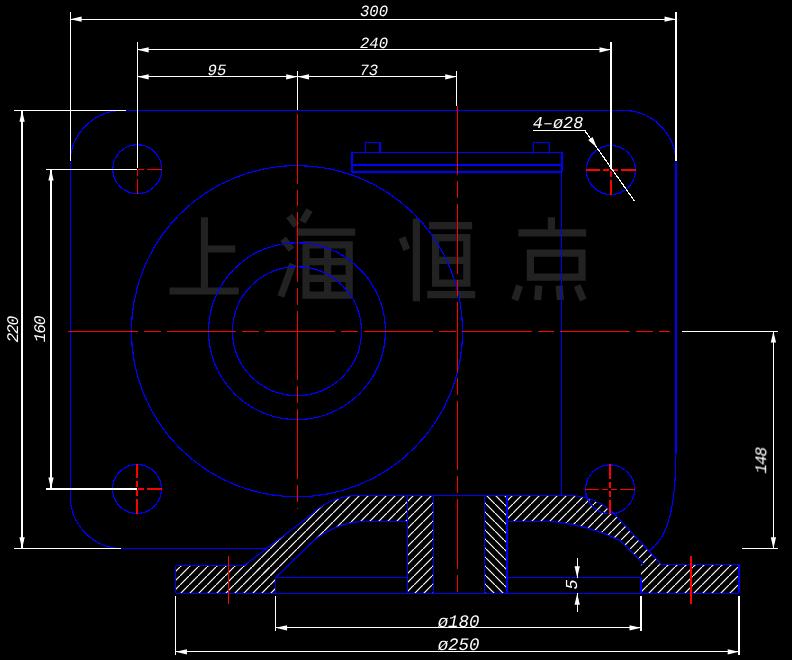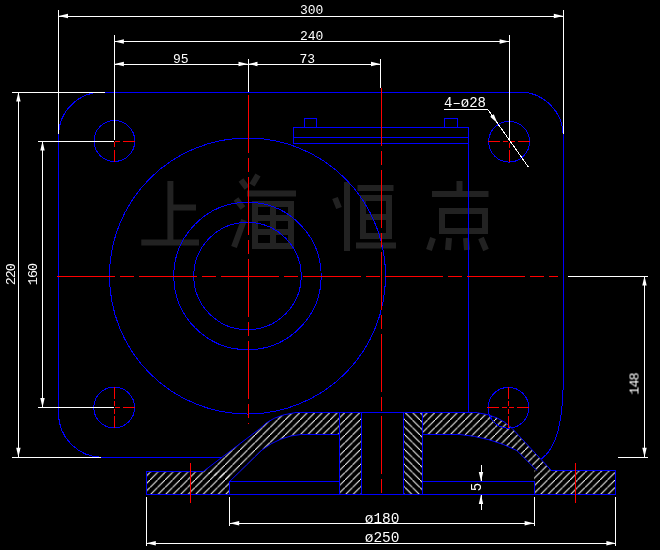--- a/index.html
+++ b/index.html
@@ -1,16 +1,16 @@
 <!DOCTYPE html>
 <html><head>
 <meta charset="utf-8">
 <style>
   html,body{margin:0;padding:0;background:#000;}
-  #wrap{width:660px;height:550px;background:#000;overflow:hidden;}
+  #wrap{width:660px;height:550px;background:#000;overflow:hidden;font-style:italic;}
   text{font-family:"Liberation Mono", monospace; fill:#fff;}
 </style>
 </head>
 <body>
 <div id="wrap">
 <svg width="660" height="550" viewBox="0 0 660 550" xmlns="http://www.w3.org/2000/svg">
 <rect x="0" y="0" width="660" height="550" fill="#000"></rect>
 <defs>
   <pattern id="hA" patternUnits="userSpaceOnUse" width="7.5" height="7.5">
     <path d="M-1,8.5 L8.5,-1" stroke="#fff" stroke-width="1" fill="none"></path>

